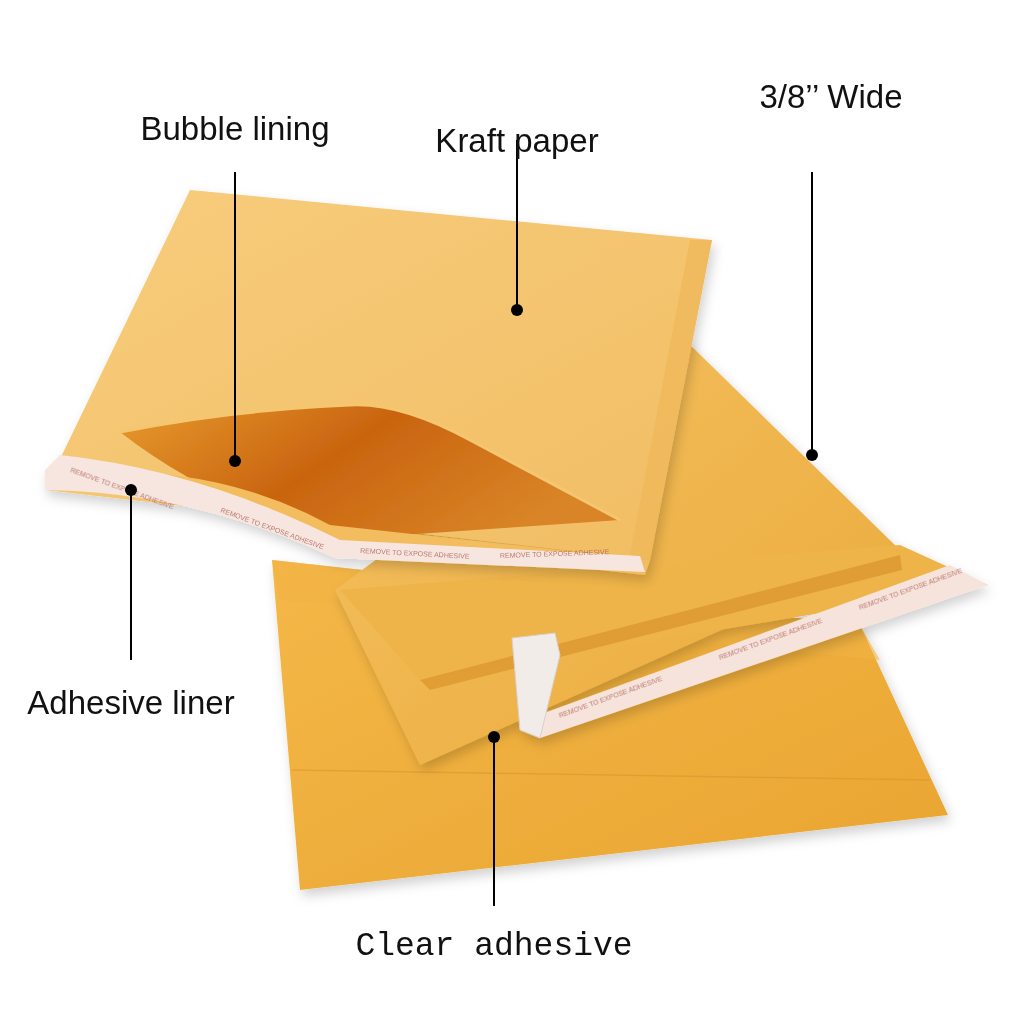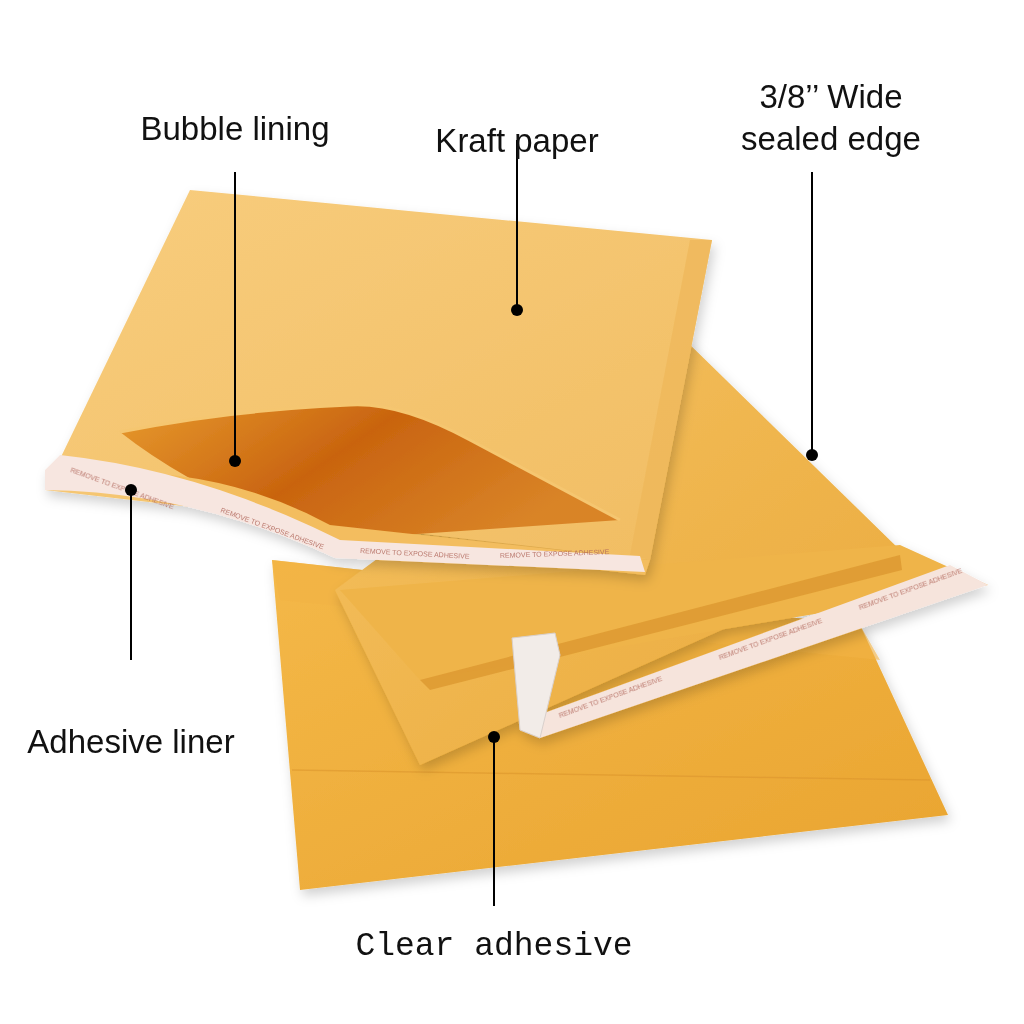--- a/index.html
+++ b/index.html
@@ -101,20 +101,19 @@
 </svg>
 
 <div class="label center" style="left:235px; top:108px;">
   <span class="label-line">Bubble lining</span>
 </div>
 <div class="label center" style="left:517px; top:74px;margin-top:46px;">
   <span class="label-line">Kraft paper</span>
 </div>
 <div class="label center" style="left:812px; top:76px;margin-left:19px;">
   <span class="label-line">3/8’’ Wide</span>
-  <span class="label-line">sealed edge</span>
 </div>
-<div class="label center" style="left:131px; top:682px;margin-top:39px;">
+<div class="label center" style="left:131px; top:682px;">
   <span class="label-line">Adhesive liner</span>
 </div>
 <div class="label center" style="left:494px; top:926px;font-family:Liberation Mono, monospace;">
   <span class="label-line">Clear adhesive</span>
 </div>
 
 </body></html>

